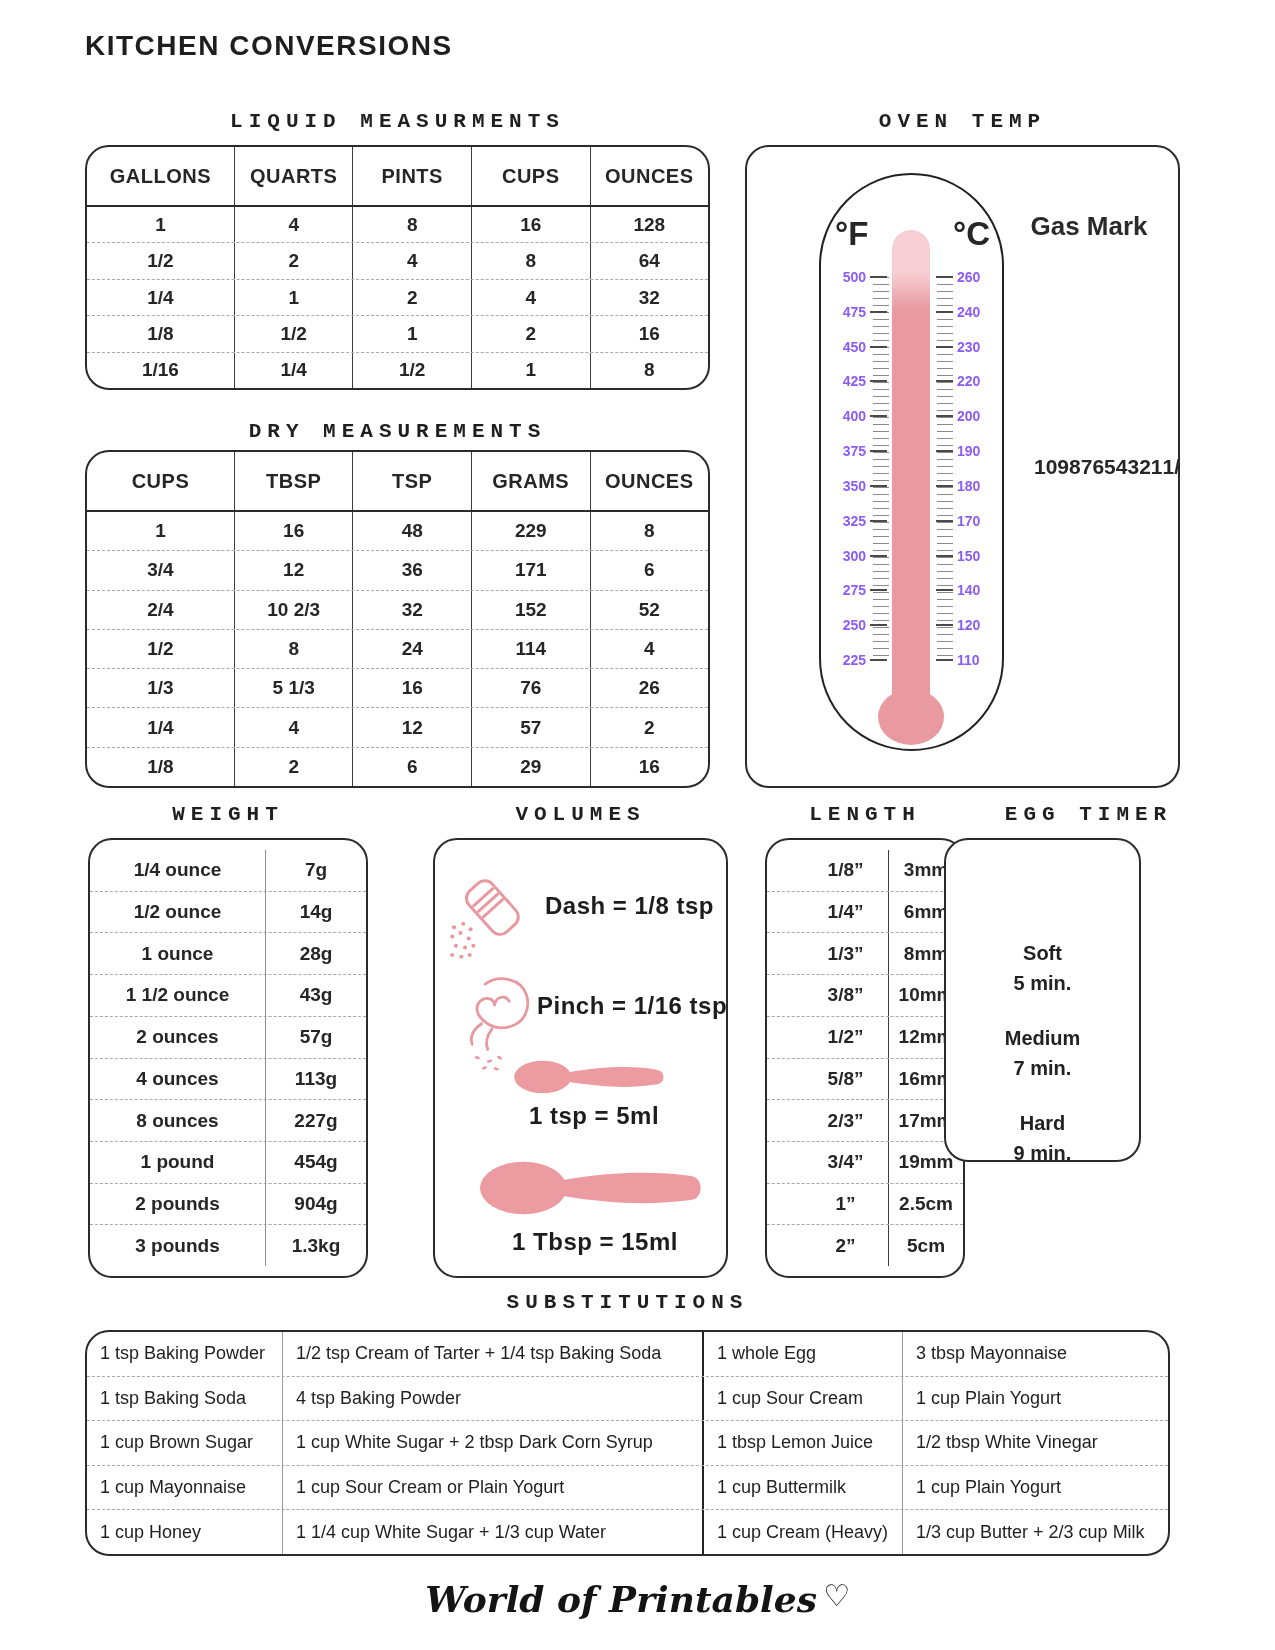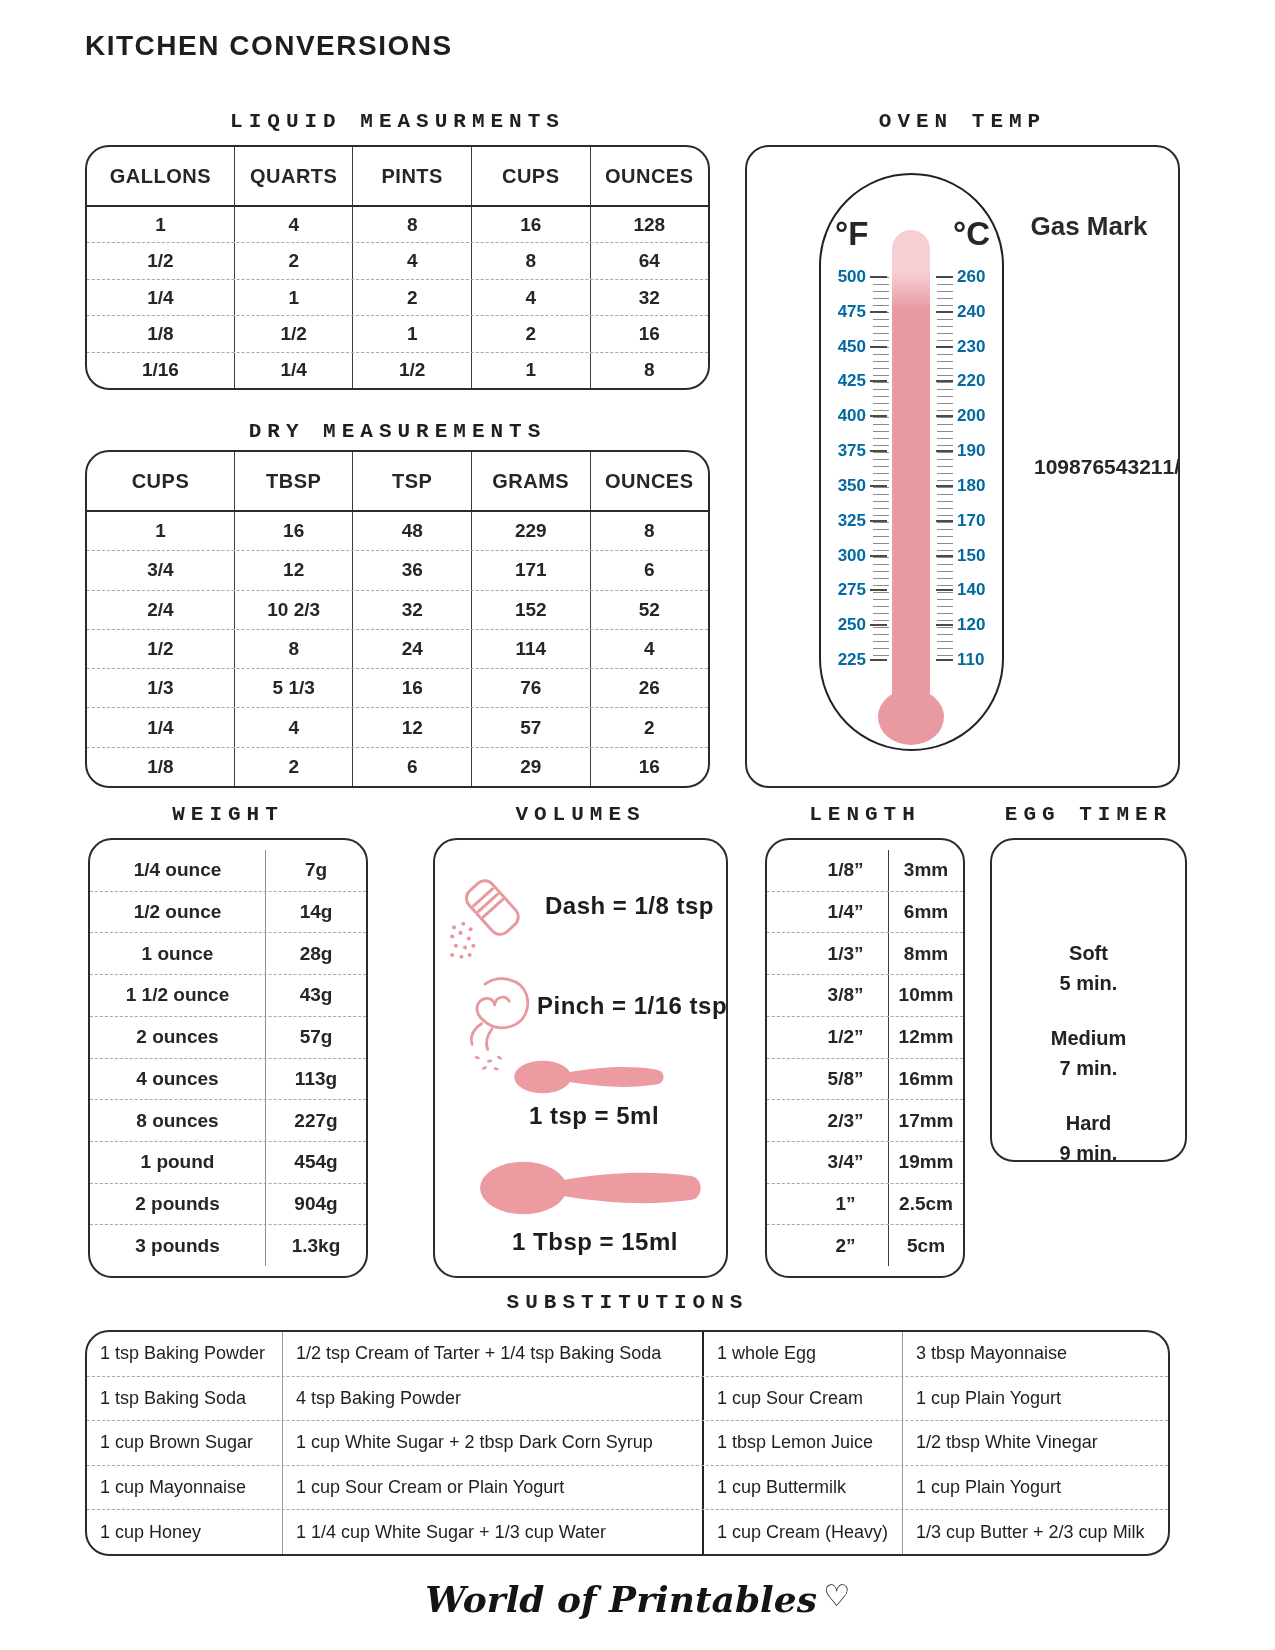--- a/index.html
+++ b/index.html
@@ -18,21 +18,21 @@
   .h-egg{left:990px;top:803px;width:197px;}
   .h-subs{left:85px;top:1291px;width:1085px;}
 
   .panel{position:absolute;border:2.5px solid #2b2b2b;border-radius:24px;background:#fff;box-sizing:border-box;overflow:hidden;}
   .p-liquid{left:85px;top:145px;width:625px;height:245px;display:flex;flex-direction:column;}
   .p-oven{left:745px;top:145px;width:435px;height:643px;}
   .p-dry{left:85px;top:450px;width:625px;height:338px;display:flex;flex-direction:column;}
   .p-weight{left:88px;top:838px;width:280px;height:440px;}
   .p-volumes{left:433px;top:838px;width:295px;height:440px;}
   .p-length{left:765px;top:838px;width:200px;height:440px;}
-  .p-egg{left:990px;top:838px;width:197px;height:324px;}
+  .p-egg{left:944px;top:838px;width:197px;height:324px;}
   .p-subs{left:85px;top:1330px;width:1085px;height:226px;display:flex;flex-direction:column;}
 
   
   .g-row{display:flex;align-items:stretch;}
   .g-row.header{height:58px;border-bottom:2px solid #2b2b2b;}
   .g-body{flex:1;display:flex;flex-direction:column;}
   .g-body .g-row{flex:1;}
   .g-body .g-row + .g-row{border-top:1.5px dashed #a8a8a8;}
   .g-cell{flex:1;display:flex;align-items:center;justify-content:center;font-size:19px;font-weight:700;color:#262626;}
   .g-cell:first-child{flex:1.25;}
@@ -60,21 +60,21 @@
   .t-minor{position:absolute;top:102px;height:384px;width:16px;
            background:repeating-linear-gradient(to bottom,#8a8a8a 0 1.4px,transparent 1.4px 7px);}
   .t-minor.left{left:52px;}
   .t-minor.right{left:116px;}
   .t-col{position:absolute;top:92px;height:403px;width:58px;display:flex;flex-direction:column;justify-content:space-between;}
   .t-col.f{left:8px;}
   .t-col.c{right:8px;}
   .t-item{height:20px;display:flex;align-items:center;gap:4px;}
   .t-col.f .t-item{justify-content:flex-end;}
   .t-col.c .t-item{justify-content:flex-start;}
-  .t-num{font-size:17px;font-weight:700;color:#0369a1;}
+  .t-num{font-size:14px;font-weight:700;color:#8b5cf6;}
   .t-line{width:17px;height:2px;background:#4a4a4a;}
   .gas-title{position:absolute;left:252px;top:64px;width:180px;text-align:center;font-size:26px;font-weight:700;color:#2a2a2a;}
   .gas-col{position:absolute;left:287px;top:117px;width:110px;height:405px;display:flex;flex-direction:row;justify-content:space-between;align-items:center;}
   .gas-item{font-size:21px;font-weight:700;height:22px;line-height:22px;color:#262626;}
 
   
   .vol-icon{position:absolute;}
   .i-shaker{left:8px;top:30px;width:92px;height:100px;}
   .i-pinch{left:14px;top:128px;width:86px;height:108px;}
   .i-tspoon{left:78px;top:218px;width:162px;height:38px;}

